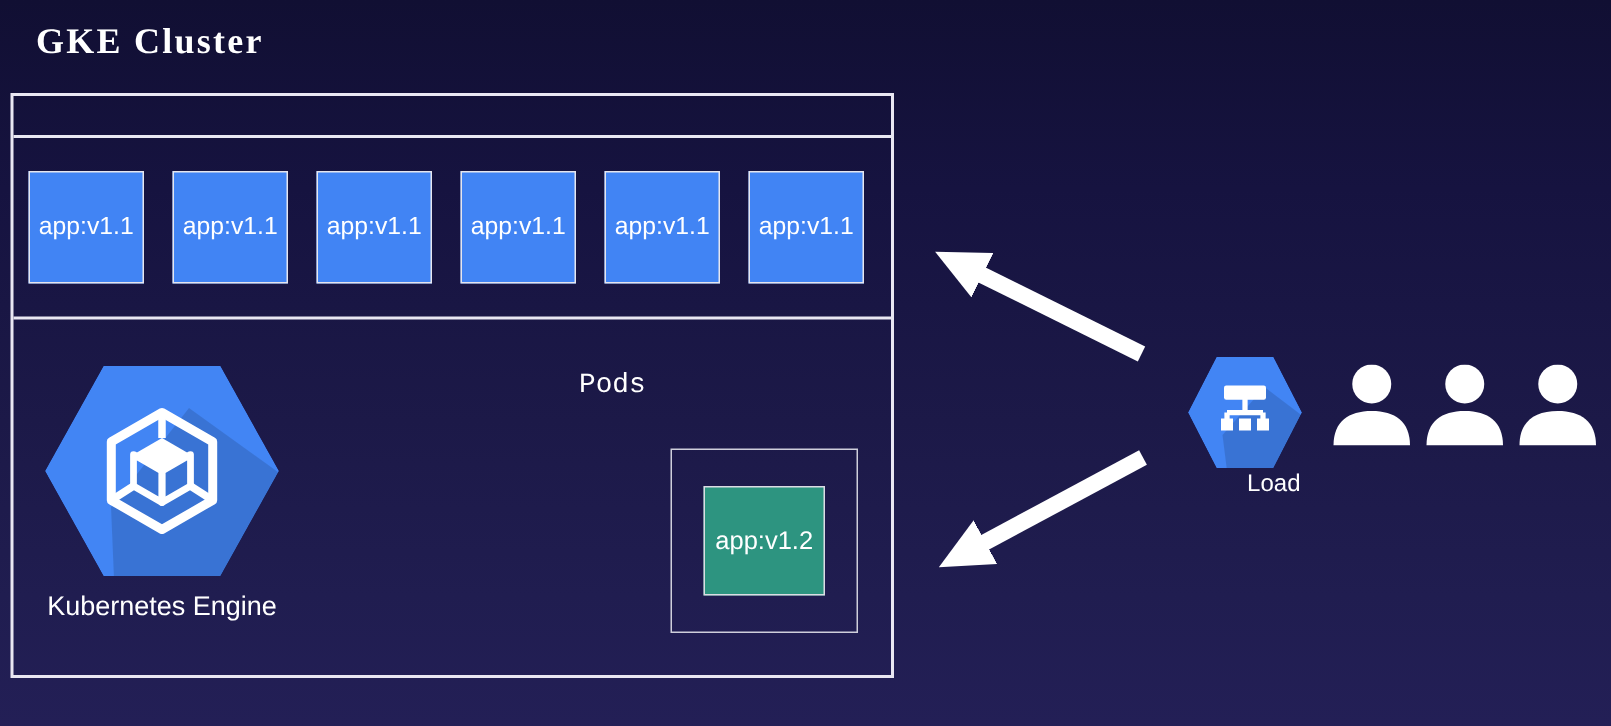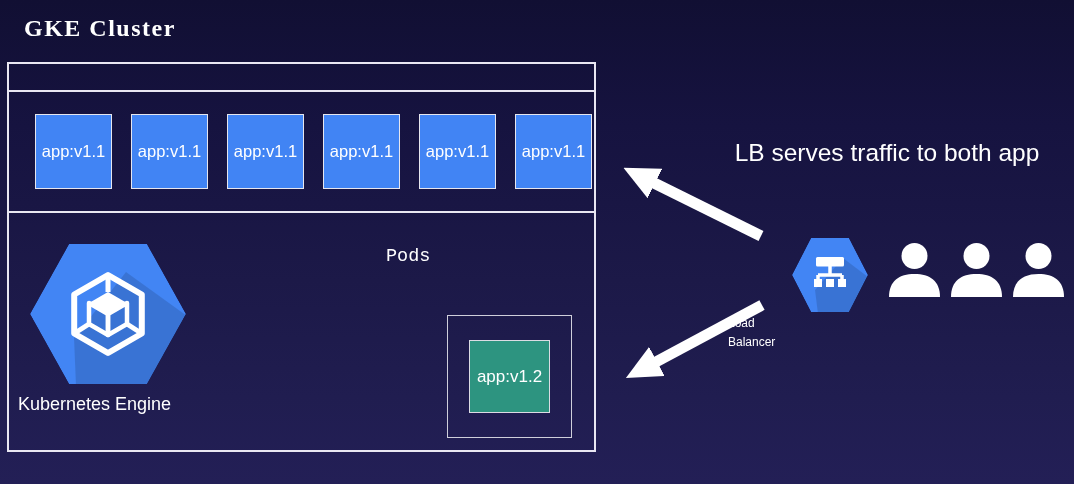--- a/index.html
+++ b/index.html
@@ -18,55 +18,55 @@
     position:absolute;left:7px;top:62px;width:589px;height:390px;
     border:2px solid #e9e7f2;box-sizing:border-box;
   }
   .cluster-header{
     position:absolute;left:0;top:0;right:0;height:26px;
     border-bottom:2px solid #e9e7f2;
   }
   .pods-strip{
     position:absolute;left:0;top:28px;right:0;height:121px;
     border-bottom:2px solid #e9e7f2;box-sizing:border-box;
-    display:flex;align-items:center;padding-left:26px;gap:19px;
+    display:flex;align-items:center;padding-left:10px;gap:19px;
   }
   .pod-box{
     width:77px;height:75px;flex:0 0 auto;
     background:#4184f4;border:1.5px solid #e6e6ee;box-sizing:border-box;
     display:flex;align-items:center;justify-content:center;
     font-size:16.5px;color:#ffffff;white-space:nowrap;
   }
   .pods-label{
     position:absolute;left:386px;top:246px;font-size:18.5px;color:#fff;font-family:Liberation Mono, monospace;
   }
   .gke-logo{position:absolute;left:30px;top:244px;width:156px;height:142px;}
   .gke-label{
-    position:absolute;left:18px;top:394px;width:180px;text-align:left;
+    position:absolute;left:18px;top:394px;width:180px;text-align:center;
     font-size:18px;color:#fff;
   }
   .canary-outer{
     position:absolute;left:447px;top:299px;width:125px;height:123px;
     border:1.5px solid #cfcfdb;box-sizing:border-box;
-    display:flex;align-items:center;justify-content:center;margin-top:16px;
+    display:flex;align-items:center;justify-content:center;
   }
   .canary-pod{
     width:81px;height:73px;background:#2d9480;border:1.5px solid #dcdce4;
     box-sizing:border-box;display:flex;align-items:center;justify-content:center;
     font-size:17px;color:#ffffff;white-space:nowrap;
   }
   
   .lb-note{
     position:absolute;left:700px;top:140px;width:374px;text-align:center;
     font-size:24.5px;line-height:26px;color:#ffffff;
   }
   .lb-logo{position:absolute;left:792px;top:238px;width:76px;height:74px;}
   .lb-label{
-    position:absolute;left:728px;top:314px;width:120px;text-align:left;
-    font-size:12px;line-height:18.5px;color:#ffffff;
+    position:absolute;left:747px;top:314px;width:120px;text-align:right;
+    font-size:16px;line-height:18.5px;color:#ffffff;
   }
   .users{position:absolute;left:888px;top:243px;display:flex;gap:9px;}
   .arrows{position:absolute;left:0;top:0;width:1074px;height:484px;pointer-events:none;}
 </style>
 </head>
 <body>
 
 <div class="canvas">
 
   <div class="title">GKE Cluster</div>
@@ -129,21 +129,20 @@
     <defs>
       <marker id="ah" markerWidth="3.2" markerHeight="3" refX="0.3" refY="1.5" orient="auto">
         <path d="M0,0 L3.2,1.5 L0,3 Z" fill="#ffffff"></path>
       </marker>
     </defs>
     <line x1="761" y1="236" x2="652" y2="182" stroke="#ffffff" stroke-width="11" marker-end="url(#ah)"></line>
     <line x1="762" y1="305" x2="654" y2="363" stroke="#ffffff" stroke-width="11" marker-end="url(#ah)"></line>
   </svg>
 
   <div class="lb-note">
-    <div>LB serves traffic to both app</div>
   </div>
 
   <div class="lb-logo">
     <svg width="76" height="74" viewBox="0 0 76 74">
       <defs>
         <clipPath id="lbHexClip">
             <polygon points="0,37 19,0 57,0 76,37 57,74 19,74"></polygon>
           </clipPath>
       </defs>
       <g clip-path="url(#lbHexClip)">
@@ -155,21 +154,20 @@
         <line x1="26" y1="37" x2="26" y2="42" stroke="#ffffff" stroke-width="3.5"></line>
         <line x1="50" y1="37" x2="50" y2="42" stroke="#ffffff" stroke-width="3.5"></line>
         <rect x="22" y="41" width="8" height="8" fill="#ffffff"></rect>
         <rect x="34" y="41" width="8" height="8" fill="#ffffff"></rect>
         <rect x="46" y="41" width="8" height="8" fill="#ffffff"></rect>
       </g>
     </svg>
   </div>
   <div class="lb-label">
     <div>Load</div>
-    <div>Balancer</div>
   </div>
 
   <div class="users">
     <svg width="53" height="54" viewBox="0 0 53 54">
       <circle cx="26.5" cy="13" r="13" fill="#ffffff"></circle>
       <path d="M1,54 C1,38 11,31 26.5,31 C42,31 52,38 52,54 Z" fill="#ffffff"></path>
     </svg>
     <svg width="53" height="54" viewBox="0 0 53 54">
       <circle cx="26.5" cy="13" r="13" fill="#ffffff"></circle>
       <path d="M1,54 C1,38 11,31 26.5,31 C42,31 52,38 52,54 Z" fill="#ffffff"></path>

